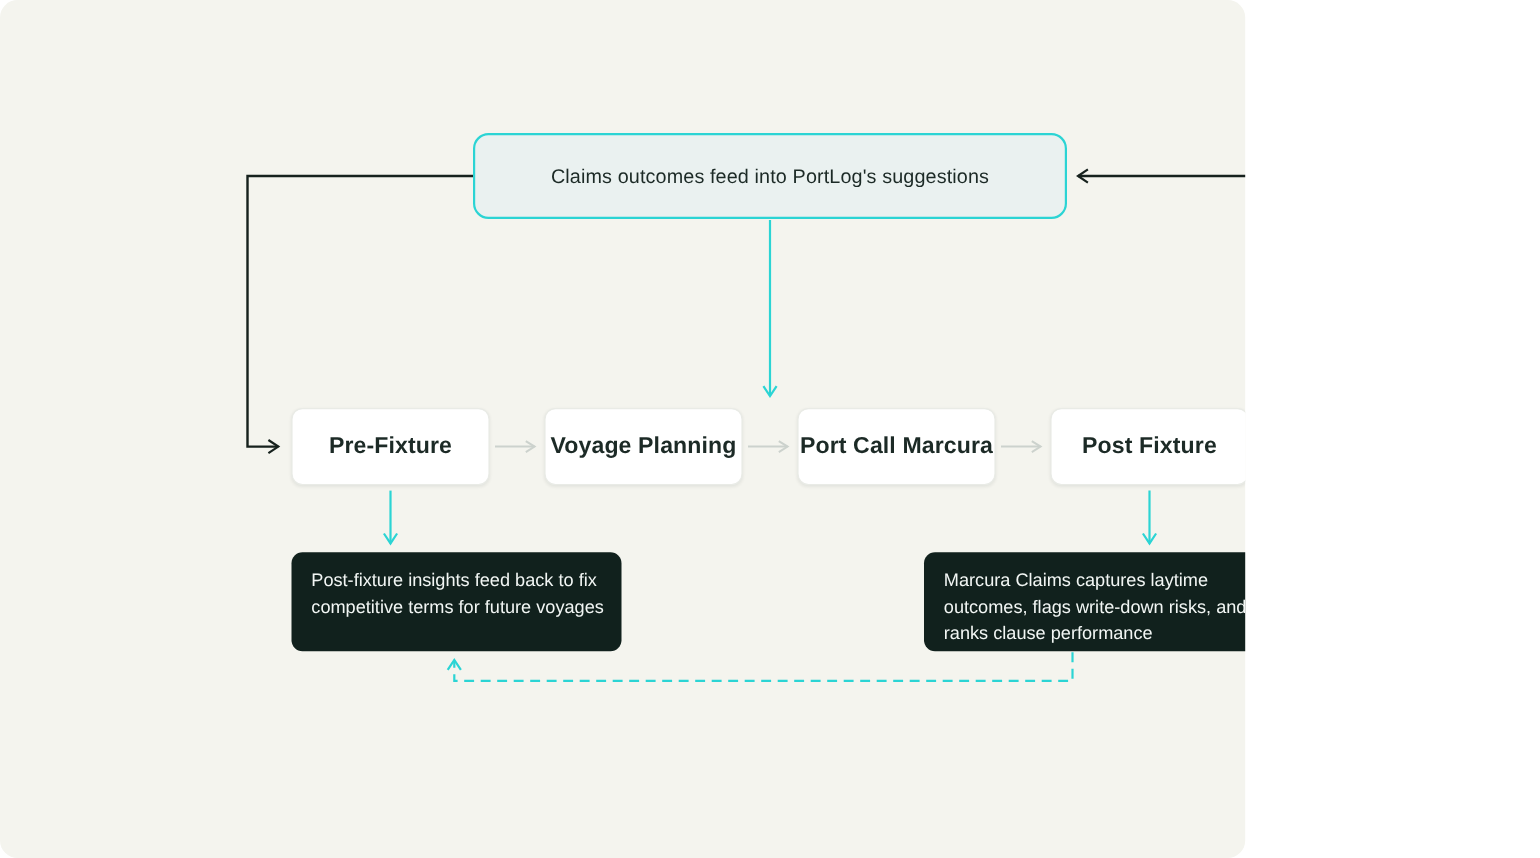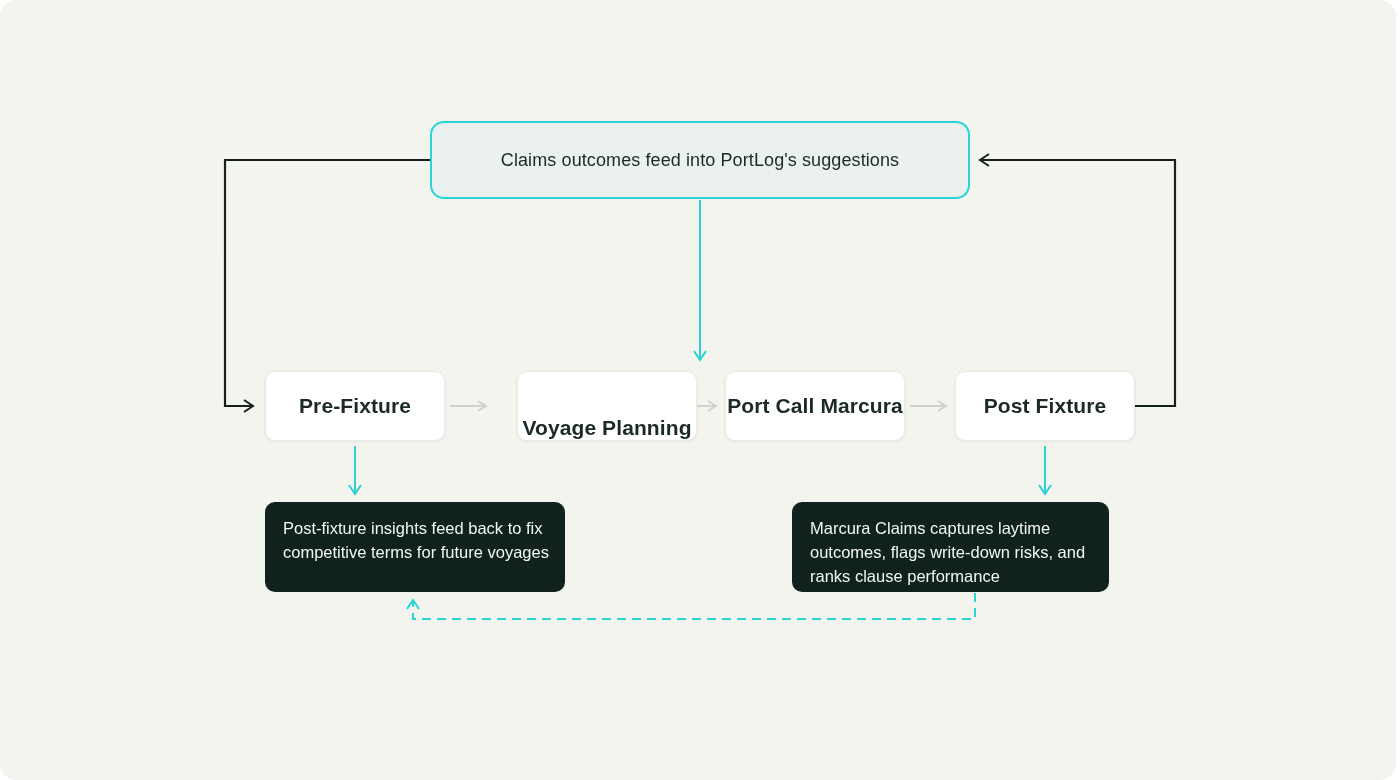--- a/index.html
+++ b/index.html
@@ -11,21 +11,21 @@
     --card-border:#e9ebe6;
     --dark-bg:#11211d;
     --dark-text:#f2f6f4;
     --gray-arrow:#ccd2cd;
     --text:#1c2a26;
   }
   html,body{margin:0;padding:0;background:#ffffff;}
   body{font-family:"Liberation Sans","DejaVu Sans",sans-serif;}
   .canvas{
     position:relative;
-    width:1396px;height:780px;
+    width:1132px;height:780px;
     background:var(--page-bg);
     border-radius:16px;
     overflow:hidden;
   }
   .arrow-layer{position:absolute;inset:0;width:1400px;height:780px;}
   .st-ink{stroke:var(--ink);stroke-width:2.2;fill:none;}
   .st-cyan{stroke:var(--accent);stroke-width:2;fill:none;}
   .st-cyan-dash{stroke:var(--accent);stroke-width:2;fill:none;stroke-dasharray:9 6;}
   .st-gray{stroke:var(--gray-arrow);stroke-width:1.8;fill:none;}
   .mk-ink{stroke:var(--ink);stroke-width:2;fill:none;}
@@ -46,35 +46,35 @@
     top:371px;width:180px;height:70px;
     background:var(--card-bg);
     border:1px solid var(--card-border);
     border-radius:10px;
     box-shadow:0 1px 3px rgba(20,30,25,.07);
     color:var(--text);
     font-size:21px;font-weight:700;
     letter-spacing:.1px;
   }
   .stage-1{left:265px;}
-  .stage-2{left:517px;align-items:flex-end;}
+  .stage-2{left:495px;}
   .stage-3{left:725px;}
   .stage-4{left:955px;}
   .callout{
     top:502px;height:90px;
     background:var(--dark-bg);
     border-radius:10px;
     color:var(--dark-text);
     font-size:16.5px;line-height:24px;
     padding:14px 16px 14px 18px;
     align-items:flex-start;justify-content:flex-start;
     text-align:left;
   }
   .callout-left{left:265px;width:300px;}
-  .callout-right{left:792px;width:317px;justify-content:center;}
+  .callout-right{left:840px;width:317px;justify-content:center;}
 </style>
 </head>
 <body>
 
 <div class="canvas">
 
   <svg class="arrow-layer" viewBox="0 0 1400 780" xmlns="http://www.w3.org/2000/svg">
     <defs>
       <marker id="mk-ink" viewBox="0 0 16 16" refX="12" refY="8" markerWidth="16" markerHeight="16" markerUnits="userSpaceOnUse" orient="auto">
         <path class="mk-ink" d="M3,2 L12,8 L3,14"></path>

